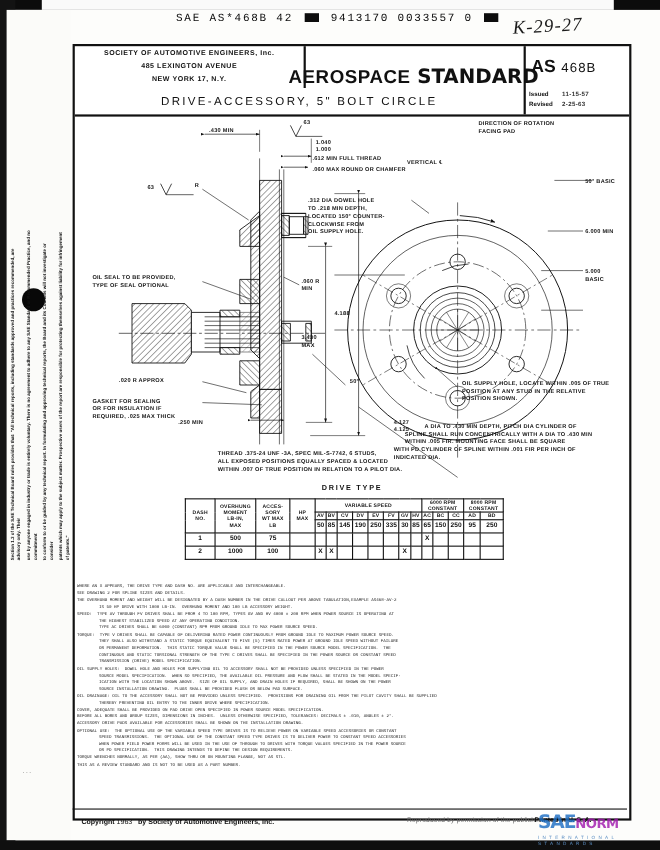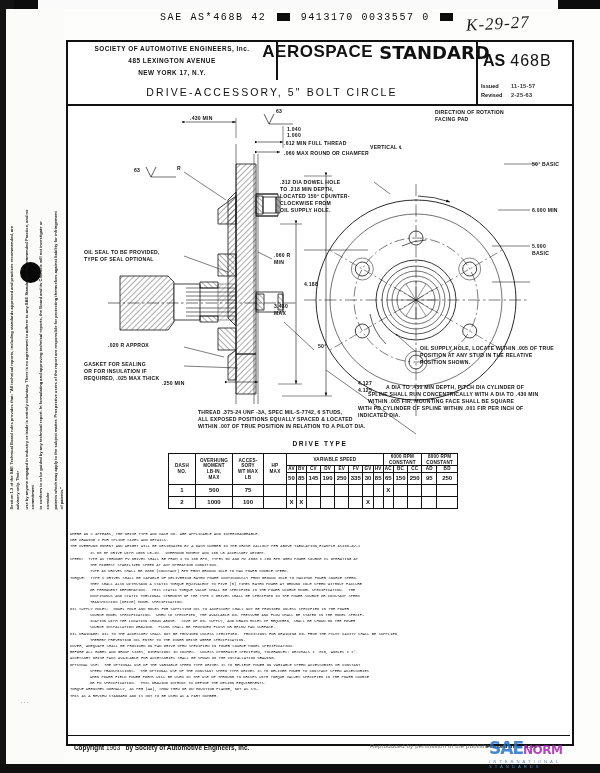--- a/index.html
+++ b/index.html
@@ -27,28 +27,28 @@
   
   .frame{position:absolute;left:66px;top:40px;width:504px;height:702px;
          border:2px solid #111;background:#fff;}
 
   
   .titleblock{position:absolute;left:0;top:0;width:100%;height:62px;border-bottom:2px solid #111;}
   .tb-org{position:absolute;left:0;top:0;width:208px;height:38px;border-right:2px solid #111;
           display:flex;flex-direction:column;align-items:center;justify-content:center;text-align:center;}
   .tb-org div{font-size:6.4px;font-weight:bold;letter-spacing:.5px;line-height:1.85;}
   .tb-as{position:absolute;left:208px;top:0;width:200px;height:38px;border-right:2px solid #111;
-         display:flex;align-items:flex-start;justify-content:center;}
+         display:flex;align-items:flex-end;justify-content:center;}
   .tb-as .a{font-size:17px;font-weight:bold;letter-spacing:.5px;}
   .tb-as .b{font-size:18px;font-weight:bold;letter-spacing:0;margin-left:6px;
             font-family:"DejaVu Sans", sans-serif;}
   .tb-num{position:absolute;left:408px;top:0;right:0;height:38px;
           display:flex;align-items:center;padding-left:7px;}
   .tb-num .n1{font-size:16px;font-weight:bold;}
-  .tb-num .n2{font-size:16px;margin-left:5px;letter-spacing:1px;}
+  .tb-num .n2{font-size:12px;margin-left:5px;letter-spacing:1px;}
   .tb-title{position:absolute;left:0;top:38px;width:408px;height:24px;border-right:2px solid #111;
             display:flex;align-items:center;justify-content:center;
             font-size:10.5px;letter-spacing:2.1px;}
   .tb-dates{position:absolute;left:408px;top:38px;right:0;height:24px;padding:2px 0 0 5px;}
   .tb-dates .row{display:flex;font-size:5.6px;font-weight:bold;line-height:1.55;}
   .tb-dates .lbl{width:30px;}
   .tb-dates .val{letter-spacing:.3px;color:#333;}
 
   
   .drawing{position:absolute;left:0;top:62px;width:100%;height:347px;}

